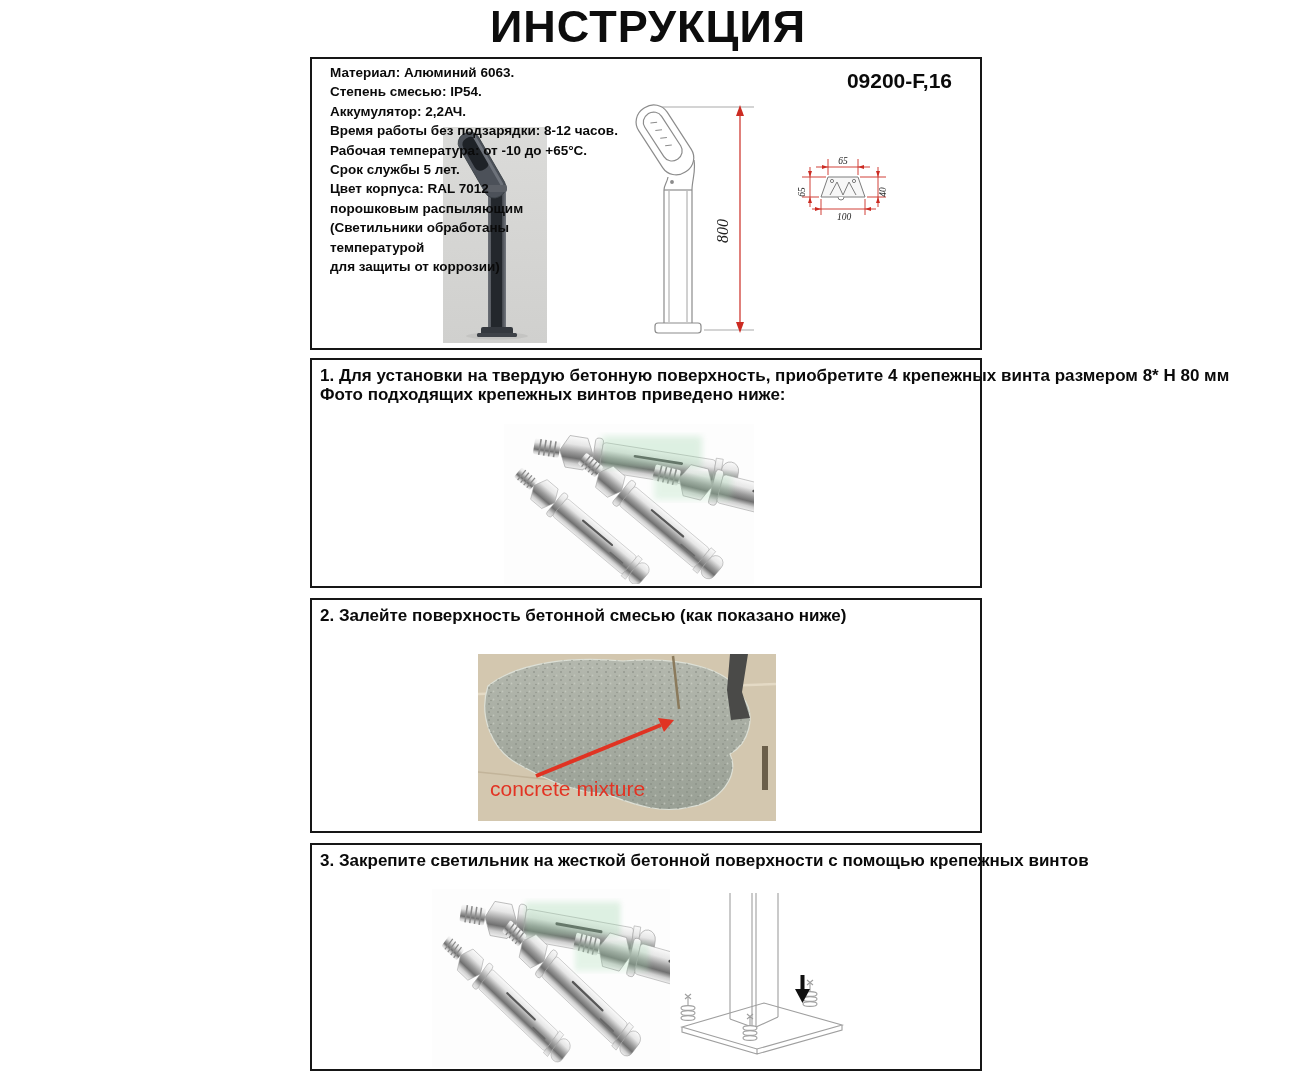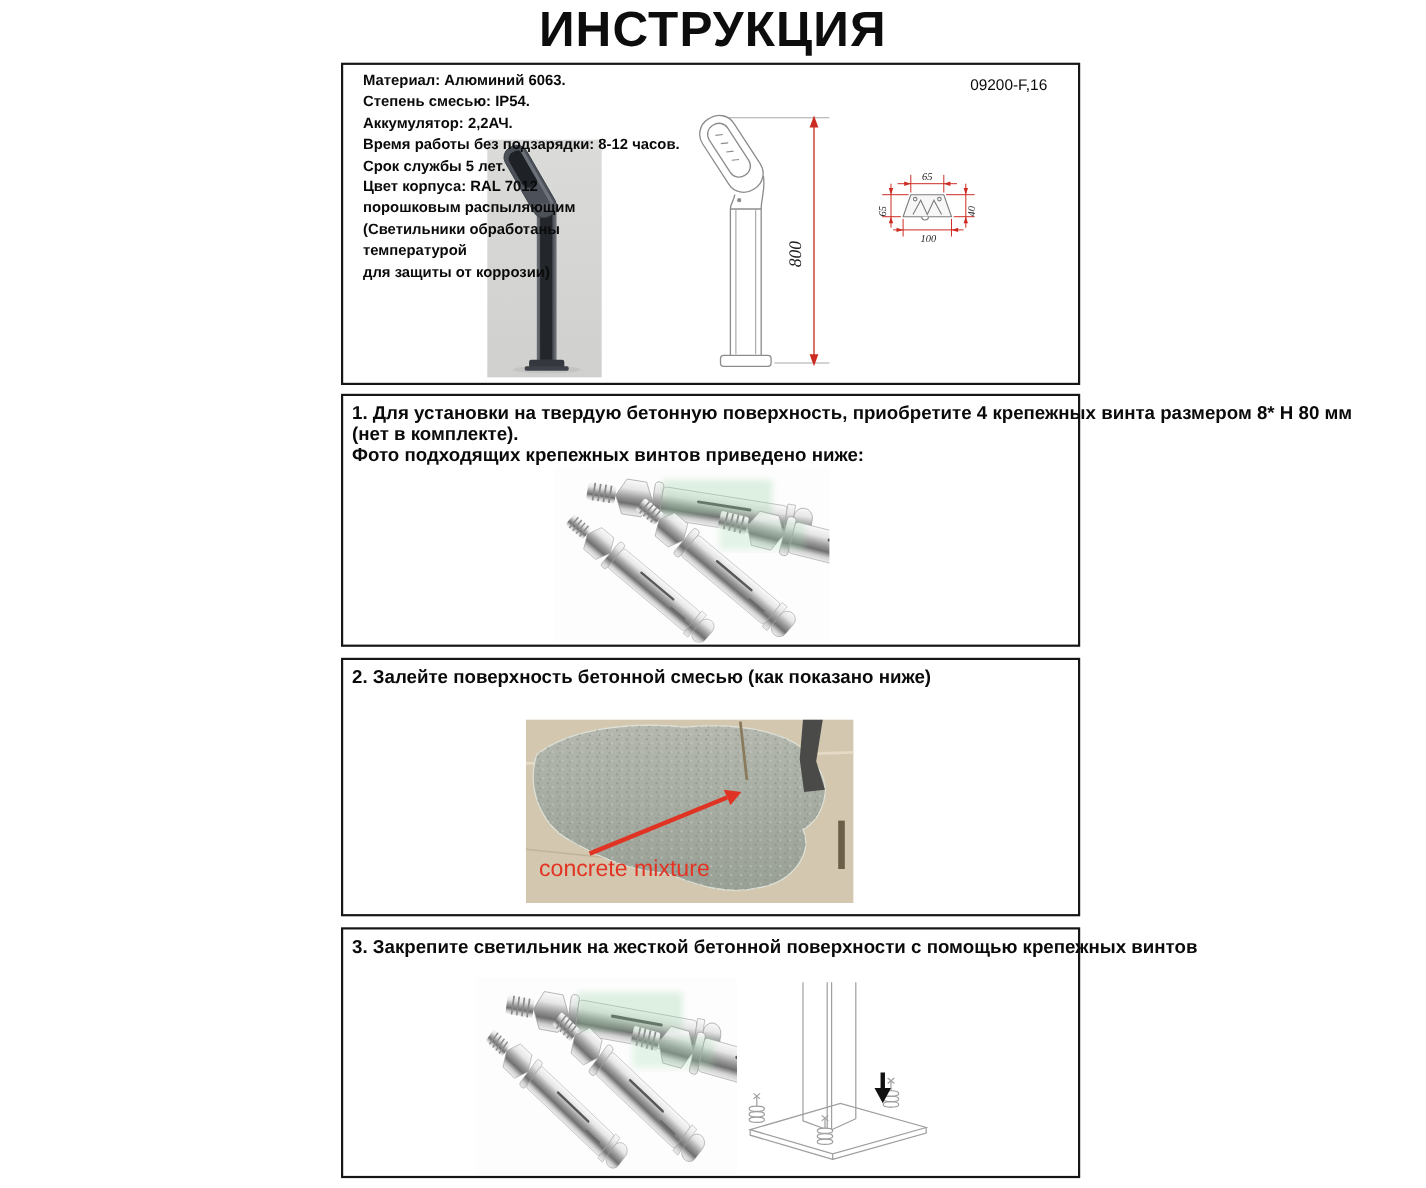--- a/index.html
+++ b/index.html
@@ -7,21 +7,21 @@
         font-family:"Liberation Sans",sans-serif;color:#111;border-radius:32px;}
   .title{position:absolute;top:0;left:0;width:100%;height:52px;line-height:54px;
          text-align:center;font-size:45px;font-weight:bold;letter-spacing:1px;color:#0d0d0d;}
   .panel{position:absolute;left:310px;width:672px;border:2px solid #161616;background:#fff;box-sizing:border-box;}
   #p1{top:57px;height:293px;}
   #p2{top:358px;height:230px;}
   #p3{top:598px;height:235px;}
   #p4{top:843px;height:228px;}
   .spec-text{position:absolute;left:7px;top:4px;z-index:3;width:420px;}
   .spec-line{font-size:13.5px;font-weight:bold;line-height:19.4px;white-space:nowrap;color:#0a0a0a;padding-left:11px;}
-  .model{position:absolute;top:10px;right:28px;font-size:14px;font-weight:normal;color:#0a0a0a;}
+  .model{position:absolute;top:10px;right:28px;font-size:21px;font-weight:bold;color:#0a0a0a;}
   .product-photo{position:absolute;left:131px;top:68px;width:104px;height:216px;z-index:1;
                  background:linear-gradient(#dbdbd9,#d0d0ce);}
   .lamp-outline{position:absolute;left:316px;top:31px;}
   .cross-section{position:absolute;left:474px;top:86px;}
   .step-text{position:absolute;left:8px;top:6px;}
   .step-line{font-size:17px;font-weight:bold;line-height:19px;white-space:nowrap;color:#0a0a0a;}
   .bolts1{position:absolute;left:192px;top:64px;}
   .bolts2{position:absolute;left:120px;top:44px;}
   .concrete{position:absolute;left:166px;top:54px;}
   .basediag{position:absolute;left:340px;top:34px;}
@@ -104,20 +104,21 @@
         <rect x="38" y="200" width="32" height="8" rx="2" fill="#34383e"></rect>
         <rect x="34" y="206" width="40" height="4" rx="1.5" fill="#3e4248"></rect>
       </svg>
     </div>
 
     <div class="spec-text">
       <div class="spec-line">Материал: Алюминий 6063.</div>
       <div class="spec-line">Степень смесью: IP54.</div>
       <div class="spec-line">Аккумулятор: 2,2АЧ.</div>
       <div class="spec-line">Время работы без подзарядки: 8-12 часов.</div>
+      <div class="spec-line">Рабочая температура: от -10 до +65°С.</div>
       <div class="spec-line">Срок службы 5 лет.</div>
       <div class="spec-line">Цвет корпуса: RAL 7012</div>
       <div class="spec-line">порошковым распыляющим</div>
       <div class="spec-line">(Светильники обработаны</div>
       <div class="spec-line">температурой</div>
       <div class="spec-line">для защиты от коррозии)</div>
     </div>
 
     <div class="model">09200-F,16</div>
 
@@ -181,21 +182,20 @@
         <text transform="translate(19,47) rotate(-90)">65</text>
         <text transform="translate(100,47) rotate(-90)">40</text>
         <text x="58" y="75">100</text>
       </g>
     </svg>
   </div>
 
   <div class="panel" id="p2">
     <div class="step-text">
       <div class="step-line">1. Для установки на твердую бетонную поверхность,  приобретите 4 крепежных винта размером 8* Н 80 мм</div>
-      <div class="step-line">(нет в комплекте).</div>
       <div class="step-line">Фото подходящих крепежных винтов приведено ниже:</div>
     </div>
     <svg class="bolts1" width="250" height="160" viewBox="0 0 250 160" preserveAspectRatio="none">
       <use href="#boltScene"></use>
     </svg>
   </div>
 
   <div class="panel" id="p3">
     <div class="step-text">
       <div class="step-line">2. Залейте поверхность бетонной смесью (как показано ниже)</div>

